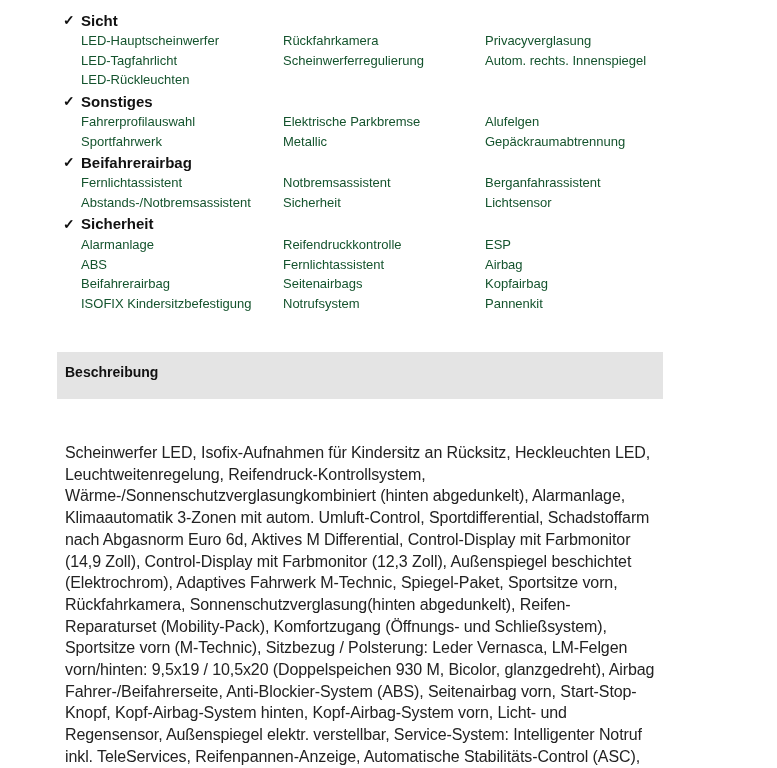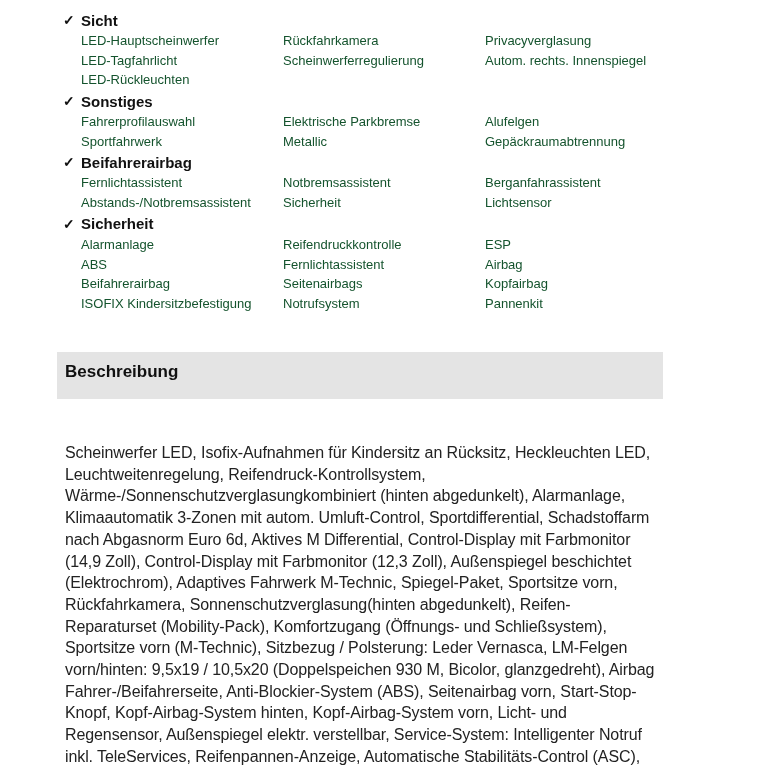--- a/index.html
+++ b/index.html
@@ -53,21 +53,21 @@
       left: 57px;
       top: 352px;
       width: 606px;
       height: 47px;
       background: #e4e4e4;
       display: flex;
       align-items: center;
     }
     .desc-header h2 {
       margin: 0 0 8px 8px;
-      font-size: 17px;
+      font-size: 14px;
       font-weight: bold;
       color: #111111;
     }
     .desc-body {
       position: absolute;
       left: 65px;
       top: 426px;
       width: 592px;
       font-size: 16px;
       line-height: 21.7px;

